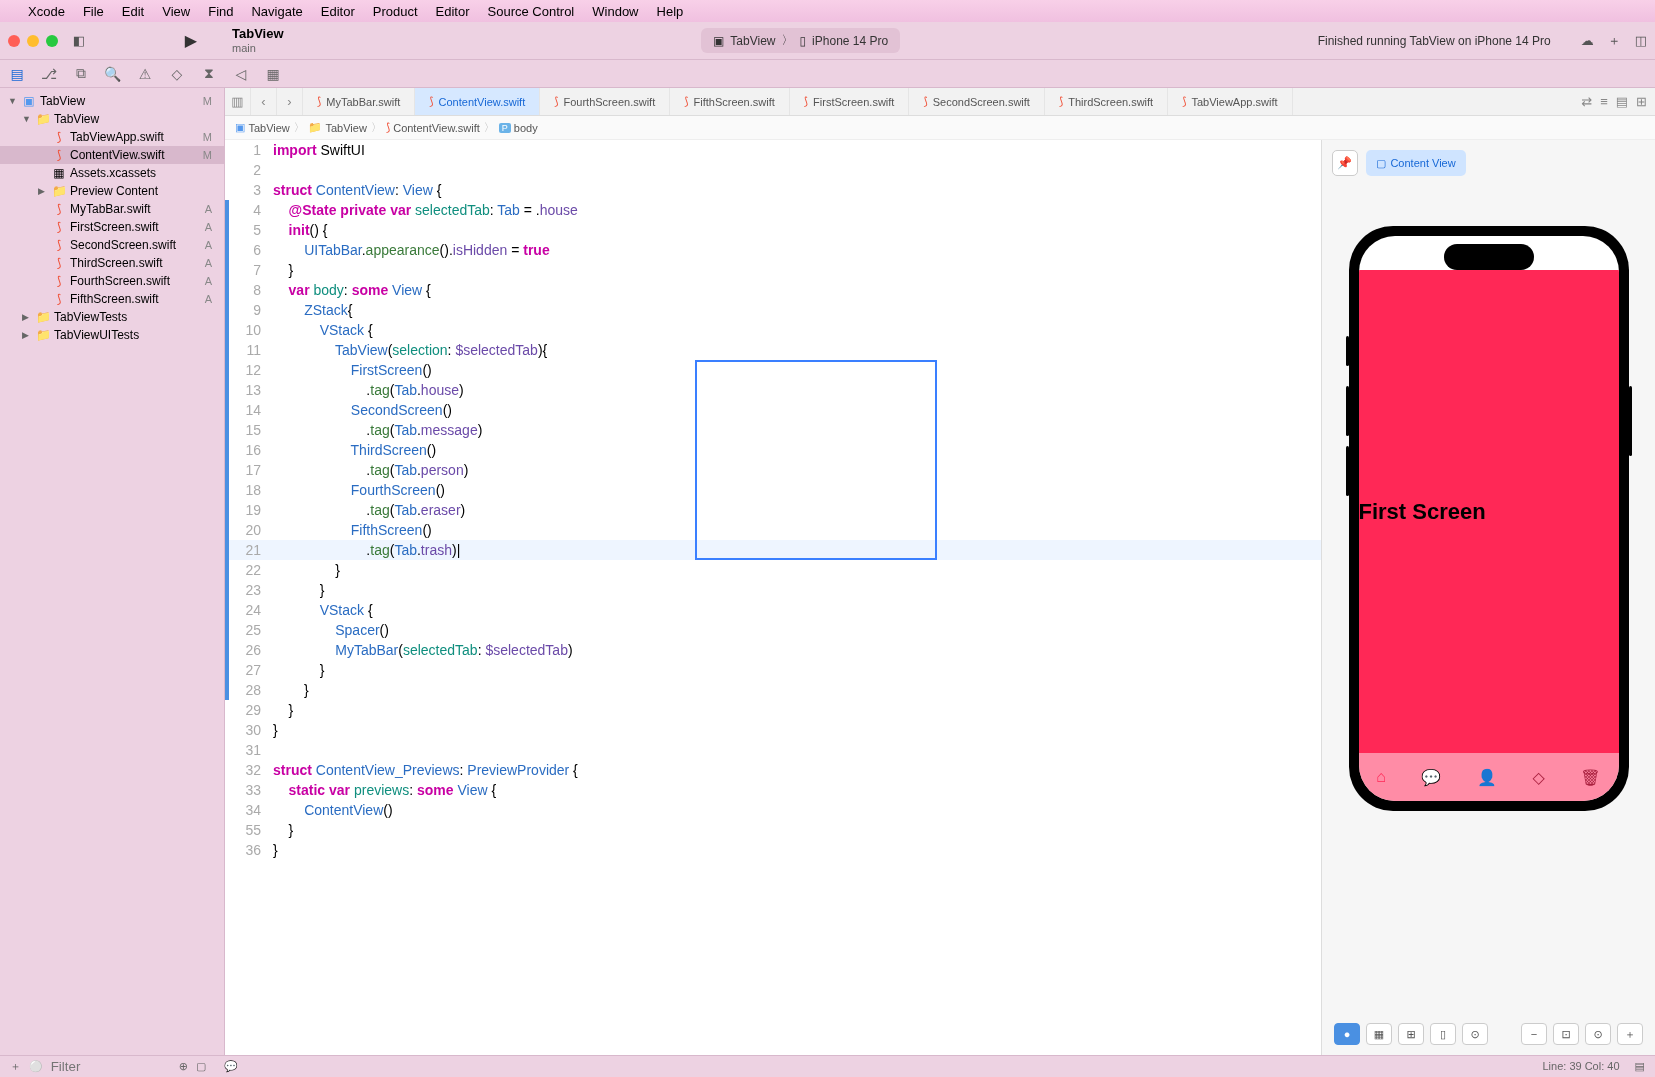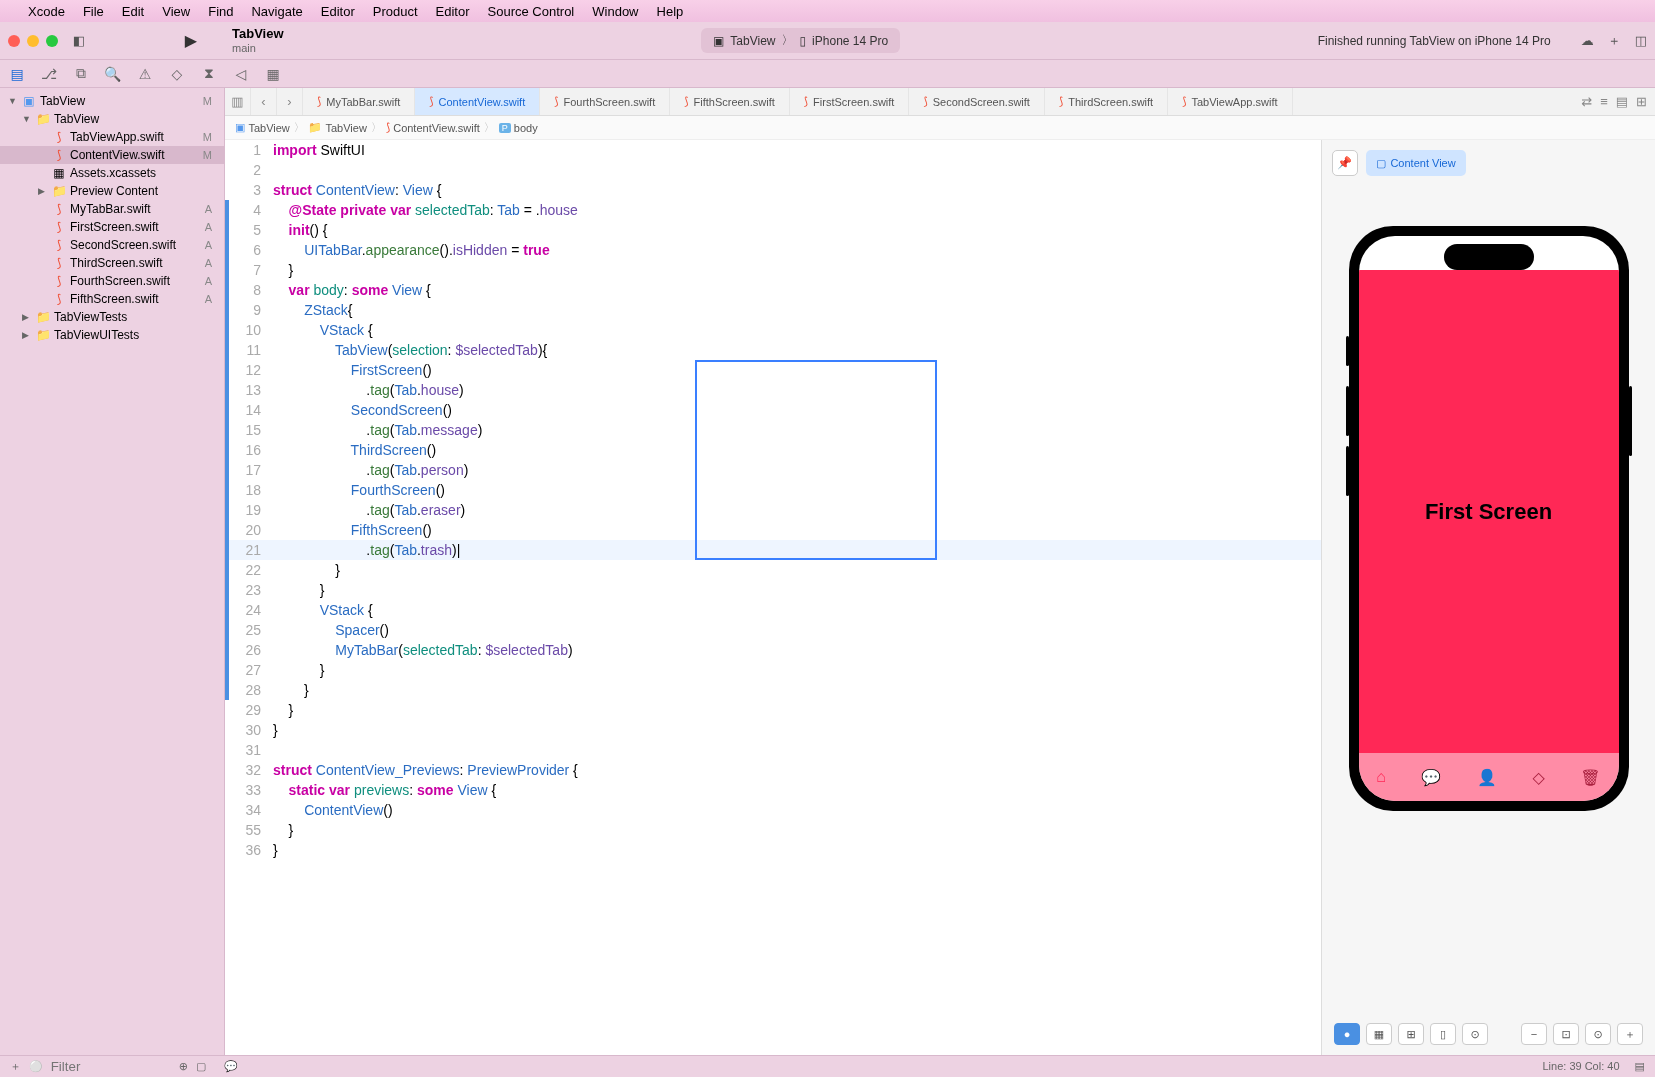--- a/index.html
+++ b/index.html
@@ -81,21 +81,21 @@
 .sel-box { position: absolute; border: 2px solid #3a7fff; pointer-events: none; }
 
 
 .preview { width: 334px; border-left: 1px solid #ddd; background: #f6f6f6; position: relative; display: flex; flex-direction: column; align-items: center; }
 .preview-top { width: 100%; padding: 10px; display: flex; gap: 8px; justify-content: flex-start; }
 .preview-top .pin { width: 26px; height: 26px; border: 1px solid #ccc; border-radius: 5px; background: #fff; display: flex; align-items: center; justify-content: center; font-size: 12px; }
 .preview-top .chip { background: #cfe4ff; color: #1768d6; border-radius: 5px; padding: 4px 10px; font-size: 11px; display: flex; align-items: center; gap: 4px; }
 .phone { width: 280px; height: 585px; background: #000; border-radius: 44px; padding: 10px; position: relative; margin-top: 40px; }
 .phone-inner { width: 100%; height: 100%; background: #fff; border-radius: 36px; overflow: hidden; position: relative; display: flex; flex-direction: column; }
 .notch { position: absolute; top: 8px; left: 50%; transform: translateX(-50%); width: 90px; height: 26px; background: #000; border-radius: 14px; z-index: 5; }
-.phone-body { flex: 1; background: #ff2856; display: flex; align-items: center; justify-content: center; margin-top: 34px; }
+.phone-body { flex: 1; background: #ff2856; display: flex; align-items: center; margin-top: 34px; }
 .phone-body .title { font-size: 22px; font-weight: 700; color: #000; }
 .phone-tabbar { height: 48px; background: rgba(255,120,150,0.85); display: flex; justify-content: space-around; align-items: center; }
 .phone-tabbar .ticon { color: #aa2240; font-size: 16px; }
 .phone-tabbar .ticon.active { color: #ff2856; }
 .phone-side-btn { position: absolute; background: #000; border-radius: 2px; }
 .sb1 { left: -3px; top: 110px; width: 3px; height: 30px; }
 .sb2 { left: -3px; top: 160px; width: 3px; height: 50px; }
 .sb3 { left: -3px; top: 220px; width: 3px; height: 50px; }
 .sb4 { right: -3px; top: 160px; width: 3px; height: 70px; }
 

